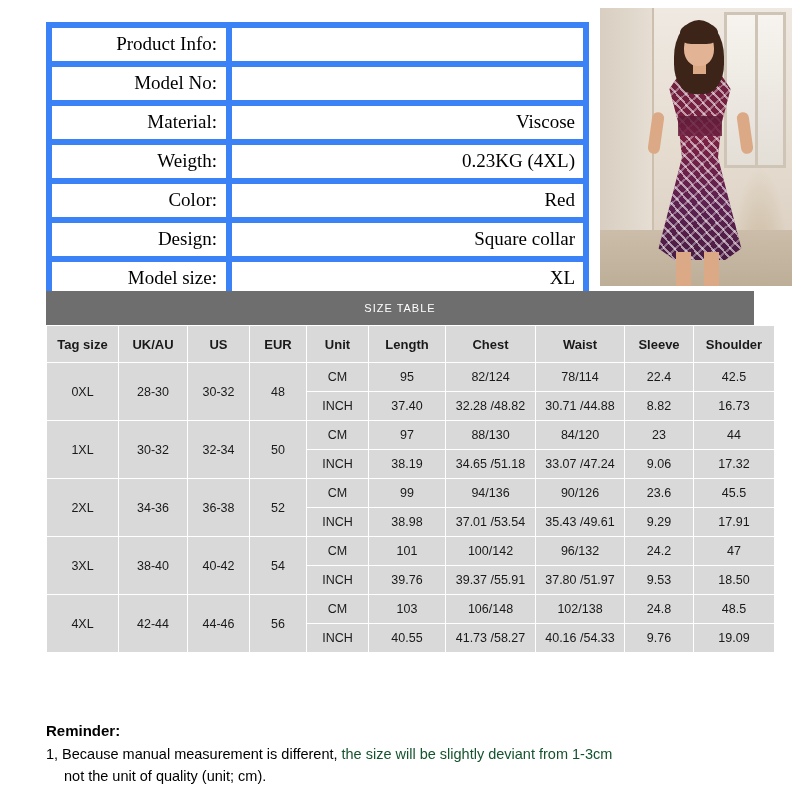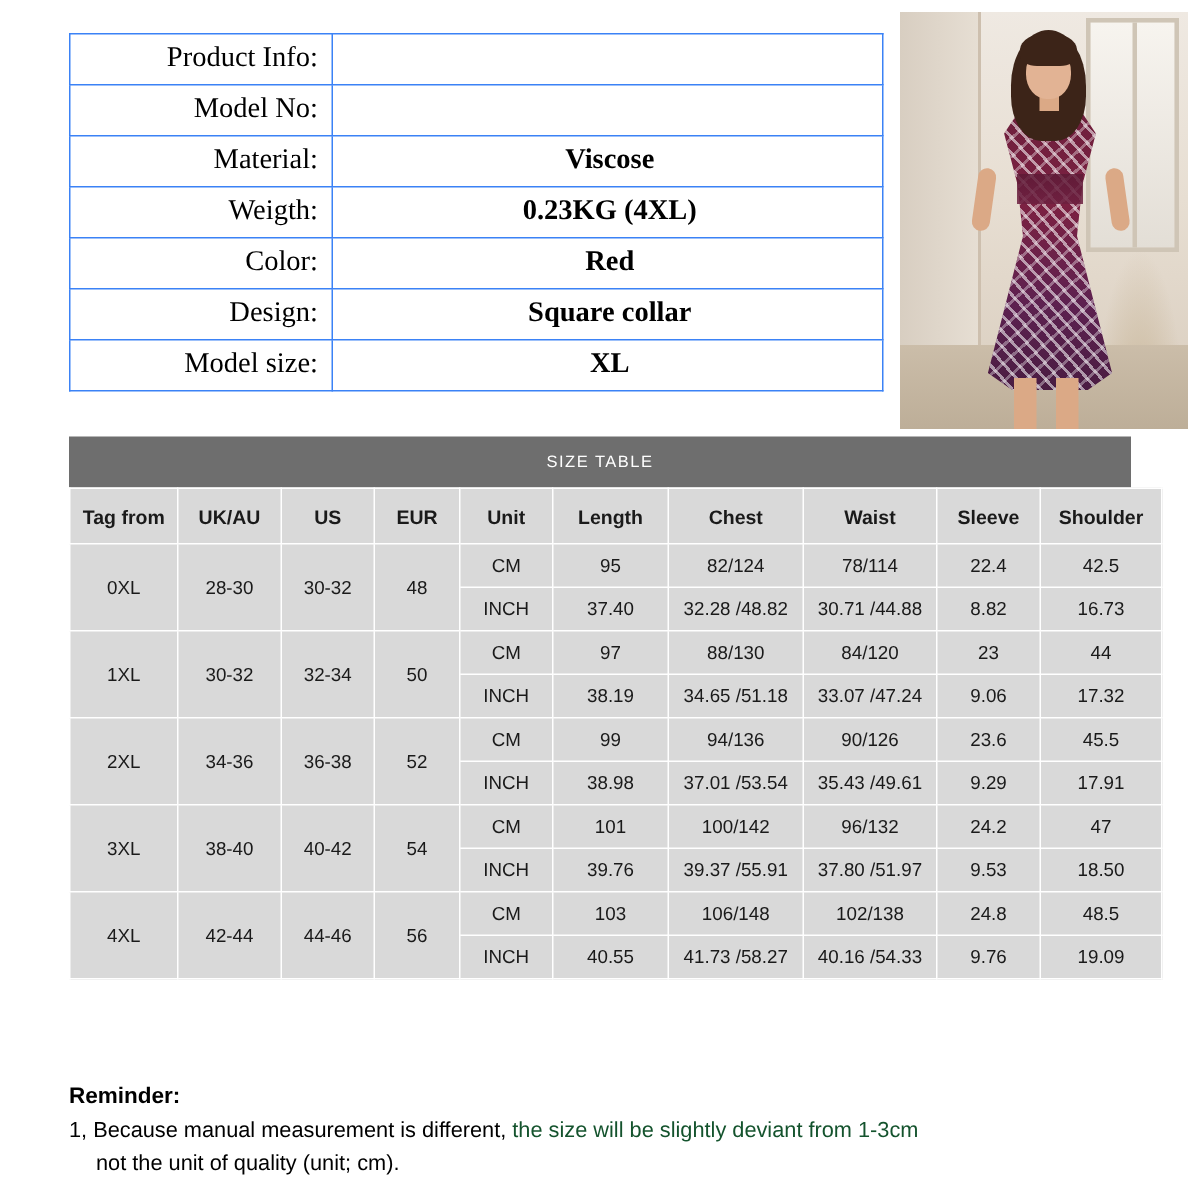--- a/index.html
+++ b/index.html
@@ -19,37 +19,36 @@
   
   #product-info {
     position: absolute;
     left: 46px;
     top: 22px;
     width: 543px;
     border-collapse: collapse;
     table-layout: fixed;
   }
   #product-info td {
-    border: 1px solid #3b82f6;
+    border: 6px solid #3b82f6;
     height: 33px;
     font-size: 19px;
     padding: 0 8px;
     vertical-align: middle;
     line-height: 1.1;
   }
   #product-info td.label {
     width: 157px;
     text-align: right;
     padding-right: 9px;
     white-space: nowrap;
   }
   #product-info td.value {
-    text-align: center;
+    text-align: right;
     padding-left: 11px;
-    font-weight: bold;
   }
 
   
   #model-photo {
     position: absolute;
     left: 600px;
     top: 8px;
     width: 192px;
     height: 278px;
     overflow: hidden;
@@ -291,21 +290,21 @@
         <col style="width:57px">
       <col style="width:62px">
         <col style="width:77px">
         <col style="width:90px">
         <col style="width:89px">
       <col style="width:69px">
         <col style="width:81px">
     </colgroup>
     <thead>
       <tr>
-        <th>Tag from</th>
+        <th>Tag size</th>
         <th>UK/AU</th>
         <th>US</th>
         <th>EUR</th>
         <th>Unit</th>
         <th>Length</th>
         <th>Chest</th>
         <th>Waist</th>
         <th>Sleeve</th>
         <th>Shoulder</th>
       </tr>

